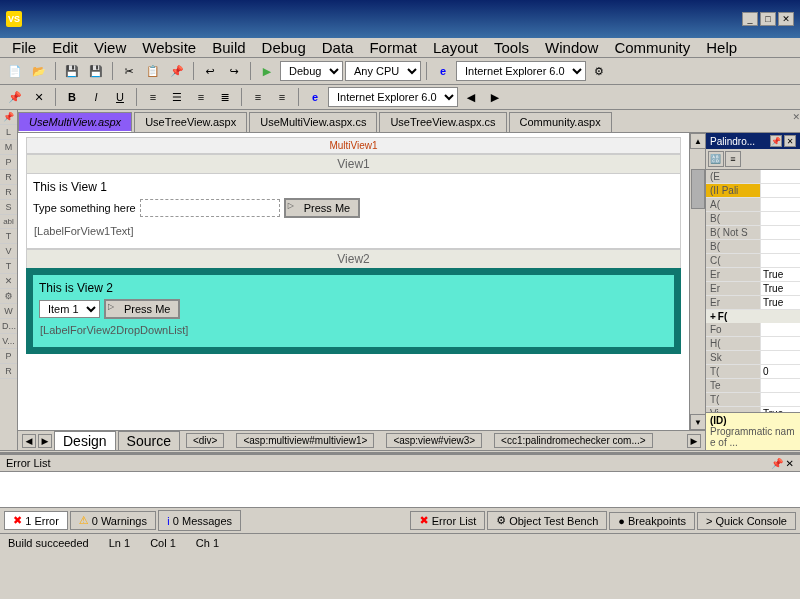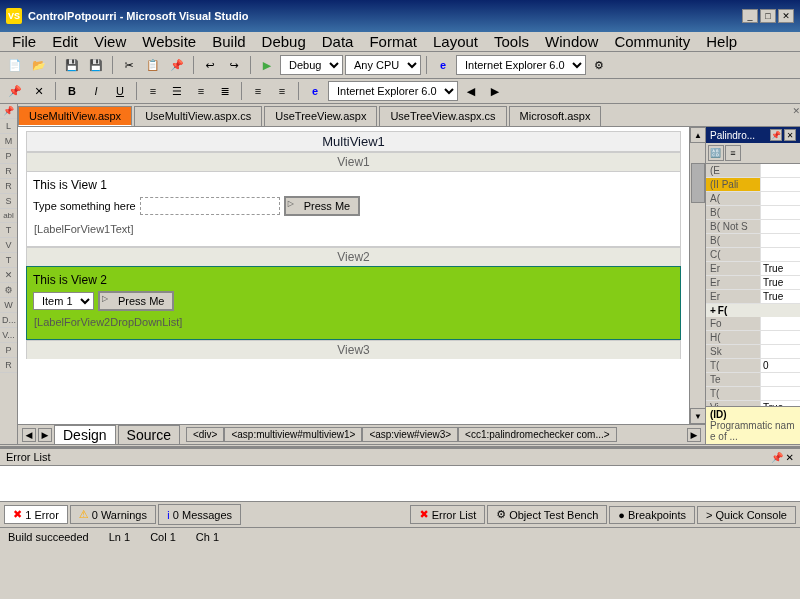--- a/index.html
+++ b/index.html
@@ -1,38 +1,38 @@
 <!DOCTYPE html>
 <html><head>
   <meta charset="utf-8">
   <style>
     * { box-sizing: border-box; margin: 0; padding: 0; }
     body { font-family: 'Segoe UI', Tahoma, Arial, sans-serif; font-size: 11px; background: #d4d0c8; color: #000; overflow: hidden; }
 
     
-    .title-bar { background: linear-gradient(to bottom, #0a246a, #3a6ea5); color: white; height: 32px; display: flex; align-items: center; padding: 0 6px; justify-content: space-between; }
+    .title-bar { background: linear-gradient(to bottom, #0a246a, #3a6ea5); color: white; height: 38px; display: flex; align-items: center; padding: 0 6px; justify-content: space-between; }
     .title-bar-left { display: flex; align-items: center; gap: 6px; font-size: 11px; font-weight: bold; }
     .title-bar-icon { width: 16px; height: 16px; background: #ffd700; border-radius: 2px; display: flex; align-items: center; justify-content: center; font-size: 9px; }
     .title-bar-buttons { display: flex; gap: 2px; }
     .tb-btn { width: 16px; height: 14px; background: #d4d0c8; border: 1px solid #888; font-size: 9px; cursor: pointer; display: flex; align-items: center; justify-content: center; color: #000; }
 
     
     .menu-bar { background: #d4d0c8; height: 20px; display: flex; align-items: center; padding: 0 4px; border-bottom: 1px solid #888; }
     .menu-item { padding: 2px 8px; font-size: 15px; cursor: pointer; }
 
     
     .toolbar-area { background: #d4d0c8; padding: 2px 4px; border-bottom: 1px solid #888; display: flex; align-items: center; gap: 2px; flex-wrap: wrap; }
     .tb-separator { width: 1px; height: 18px; background: #888; margin: 0 3px; }
     .tb-icon-btn { width: 22px; height: 22px; background: #d4d0c8; border: 1px solid transparent; display: flex; align-items: center; justify-content: center; cursor: pointer; font-size: 11px; }
     .tb-dropdown { height: 20px; font-size: 11px; background: white; border: 1px solid #888; padding: 0 4px; }
 
     
     .tab-bar { display: flex; background: #d4d0c8; border-bottom: 1px solid #888; padding-top: 2px; overflow: hidden; }
     .tab { padding: 3px 10px; font-size: 11px; border: 1px solid #888; border-bottom: none; background: #d4d0c8; cursor: pointer; margin-right: 2px; white-space: nowrap; }
-    .tab.active { background: #f97316; border-bottom: 1px solid white; }
+    .tab.active { background: #8b5cf6; border-bottom: 1px solid white; font-style: italic; }
     .tab-close { margin-left: 4px; font-size: 9px; color: #666; }
     .canvas-content { flex: 1; overflow: auto; background: white; }
     .view-section { margin: 0 0; }
     .input-row { display: flex; align-items: center; gap: 4px; margin-bottom: 6px; }
     .design-input { border: 1px dashed #999; padding: 2px 6px; font-size: 11px; min-width: 120px; }
     .design-button { border: 2px solid #888; background: #d4d0c8; padding: 2px 8px; font-size: 11px; cursor: pointer; position: relative; }
     .design-button::before { content: '▷'; font-size: 8px; position: absolute; top: 1px; left: 2px; color: #555; }
     .label-placeholder { color: #555; font-size: 11px; margin: 4px 0; border: 1px dashed transparent; }
     .dropdown-row { display: flex; align-items: center; gap: 4px; }
     .design-select { border: 1px solid #888; background: white; padding: 1px 4px; font-size: 11px; }
@@ -40,21 +40,21 @@
     
     .palindrome-row { display: flex; align-items: center; gap: 4px; margin-bottom: 8px; }
     .palindrome-input { border: 1px dashed #999; padding: 2px; font-size: 11px; min-width: 140px; height: 18px; }
     .palindrome-btn { border: 2px solid #888; background: #d4d0c8; padding: 4px 20px; font-size: 11px; cursor: pointer; }
     .check-circle { width: 8px; height: 8px; border: 1px solid #888; border-radius: 50%; display: inline-block; margin-left: 4px; }
 
     
     .canvas-bottom { height: 20px; background: #d4d0c8; border-top: 1px solid #888; display: flex; align-items: center; gap: 2px; padding: 0 4px; font-size: 11px; }
     .bottom-tab-btn { padding: 1px 8px; border: 1px solid #888; background: #d4d0c8; cursor: pointer; font-size: 14px; }
     .bottom-tab-btn.active { background: white; }
-    .breadcrumb { display: flex; align-items: center; gap: 0; padding: 0 4px; overflow: hidden; }
+    .breadcrumb { display: flex; align-items: center; gap: 12px; padding: 0 4px; overflow: hidden; }
     .bread-item { padding: 1px 6px; border: 1px solid #888; background: #d4d0c8; font-size: 10px; white-space: nowrap; }
 
     
     .right-panel { width: 95px; background: #d4d0c8; border-left: 1px solid #888; font-size: 10px; }
     .prop-toolbar { display: flex; gap: 1px; padding: 2px; background: #d4d0c8; border-bottom: 1px solid #888; }
     .prop-btn { width: 16px; height: 16px; background: #d4d0c8; border: 1px solid #888; font-size: 9px; display: flex; align-items: center; justify-content: center; }
     .prop-list { overflow: auto; height: 300px; }
     .prop-row { display: flex; border-bottom: 1px solid #e0e0e0; }
     .prop-name { flex: 1; padding: 1px 4px; color: #555; overflow: hidden; }
     .prop-value { width: 40px; border-left: 1px solid #e0e0e0; padding: 1px 2px; background: white; overflow: hidden; }
@@ -89,21 +89,20 @@
     .scroll-btn { width: 16px; height: 16px; background: #d4d0c8; border: 1px solid #888; display: flex; align-items: center; justify-content: center; font-size: 8px; cursor: pointer; }
 
     .second-toolbar { background: #d4d0c8; padding: 1px 4px; border-bottom: 1px solid #888; display: flex; align-items: center; gap: 2px; }
   </style>
 </head>
 <body>
 
 <div class="title-bar">
   <div class="title-bar-left">
     <div class="title-bar-icon">VS</div>
-    <span>ControlPotpourri - Microsoft Visual Studio</span>
   </div>
   <div class="title-bar-buttons">
     <div class="tb-btn">_</div>
     <div class="tb-btn">□</div>
     <div class="tb-btn">✕</div>
   </div>
 </div>
 
 <div class="menu-bar">
   <span class="menu-item">File</span>
@@ -197,46 +196,46 @@
     <div class="left-tool-item">R</div>
   </div>
 
   <div class="editor-with-right" style="display:flex;flex:1;overflow:hidden;flex-direction:column;">
 
     <div class="tab-bar">
       <div class="tab active">
         <span>UseMultiView.aspx</span>
       </div>
       <div class="tab">
+        <span>UseTreeView.aspx</span>
+      </div>
+      <div class="tab">
         <span>UseMultiView.aspx.cs</span>
-      </div>
-      <div class="tab">
-        <span>UseTreeView.aspx</span>
       </div>
       <div class="tab">
         <span>UseTreeView.aspx.cs</span>
       </div>
       <div class="tab">
-        <span>Microsoft.aspx</span>
+        <span>Community.aspx</span>
       </div>
       <div style="flex:1;"></div>
       <div class="tab-close">✕</div>
     </div>
 
     <div style="display:flex;flex:1;overflow:hidden;">
 
       <div class="canvas-outer" style="flex:1;display:flex;flex-direction:column;overflow:hidden;">
 
         <div style="display:flex;flex:1;overflow:hidden;">
 
           <div style="flex:1;overflow:hidden;display:flex;flex-direction:column;">
             <div class="canvas-content" style="flex:1;overflow:auto;background:white;padding:4px 8px;">
 
               <div style="background:#f0f0f0;border:1px solid #ccc;text-align:center;padding:2px;">
-                <div style="font-size:13px;color:#0f172a;">MultiView1</div>
+                <div style="font-size:10px;color:#c2410c;">MultiView1</div>
               </div>
 
               <div class="view-section">
                 <div style="background:#e8e8e0;border:1px solid #ccc;border-bottom:none;text-align:center;padding:2px;">
                   <span style="color:#666;font-size:12px;">View1</span>
                 </div>
                 <div style="border:1px solid #ccc;padding:6px;background:white;">
                   <div style="font-size:12px;margin-bottom:4px;">This is View 1</div>
                   <div class="input-row">
                     <span style="font-size:11px;">Type something here</span>
@@ -246,38 +245,35 @@
                     </button>
                   </div>
                   <div class="label-placeholder">[LabelForView1Text]</div>
                 </div>
               </div>
 
               <div class="view-section">
                 <div style="background:#e8e8e0;border:1px solid #ccc;border-bottom:none;text-align:center;padding:2px;">
                   <span style="color:#666;font-size:12px;">View2</span>
                 </div>
-                <div style="border:1px solid #0f766e;padding:6px;background:#84cc16;">
+                <div style="border:7px solid #0f766e;padding:6px;background:#5eead4;">
                   <div style="font-size:12px;margin-bottom:4px;">This is View 2</div>
                   <div class="dropdown-row">
                     <select class="design-select">
                       <option>Item 1</option>
                     </select>
                     <button class="design-button">
                       <span style="margin-left:10px;">Press Me</span>
                     </button>
                   </div>
                   <div class="label-placeholder">[LabelForView2DropDownList]</div>
                 </div>
               </div>
 
               <div class="view-section">
-                <div style="background:#e8e8e0;border:1px solid #ccc;border-bottom:none;text-align:center;padding:2px;">
-                  <span style="color:#666;font-size:12px;">View3</span>
-                </div>
               </div>
 
             </div>
           </div>
 
           <div style="width:16px;background:#d4d0c8;border-left:1px solid #888;display:flex;flex-direction:column;">
             <div class="scroll-btn">▲</div>
             <div style="flex:1;background:#d4d0c8;position:relative;">
               <div class="vscroll-thumb"></div>
             </div>

